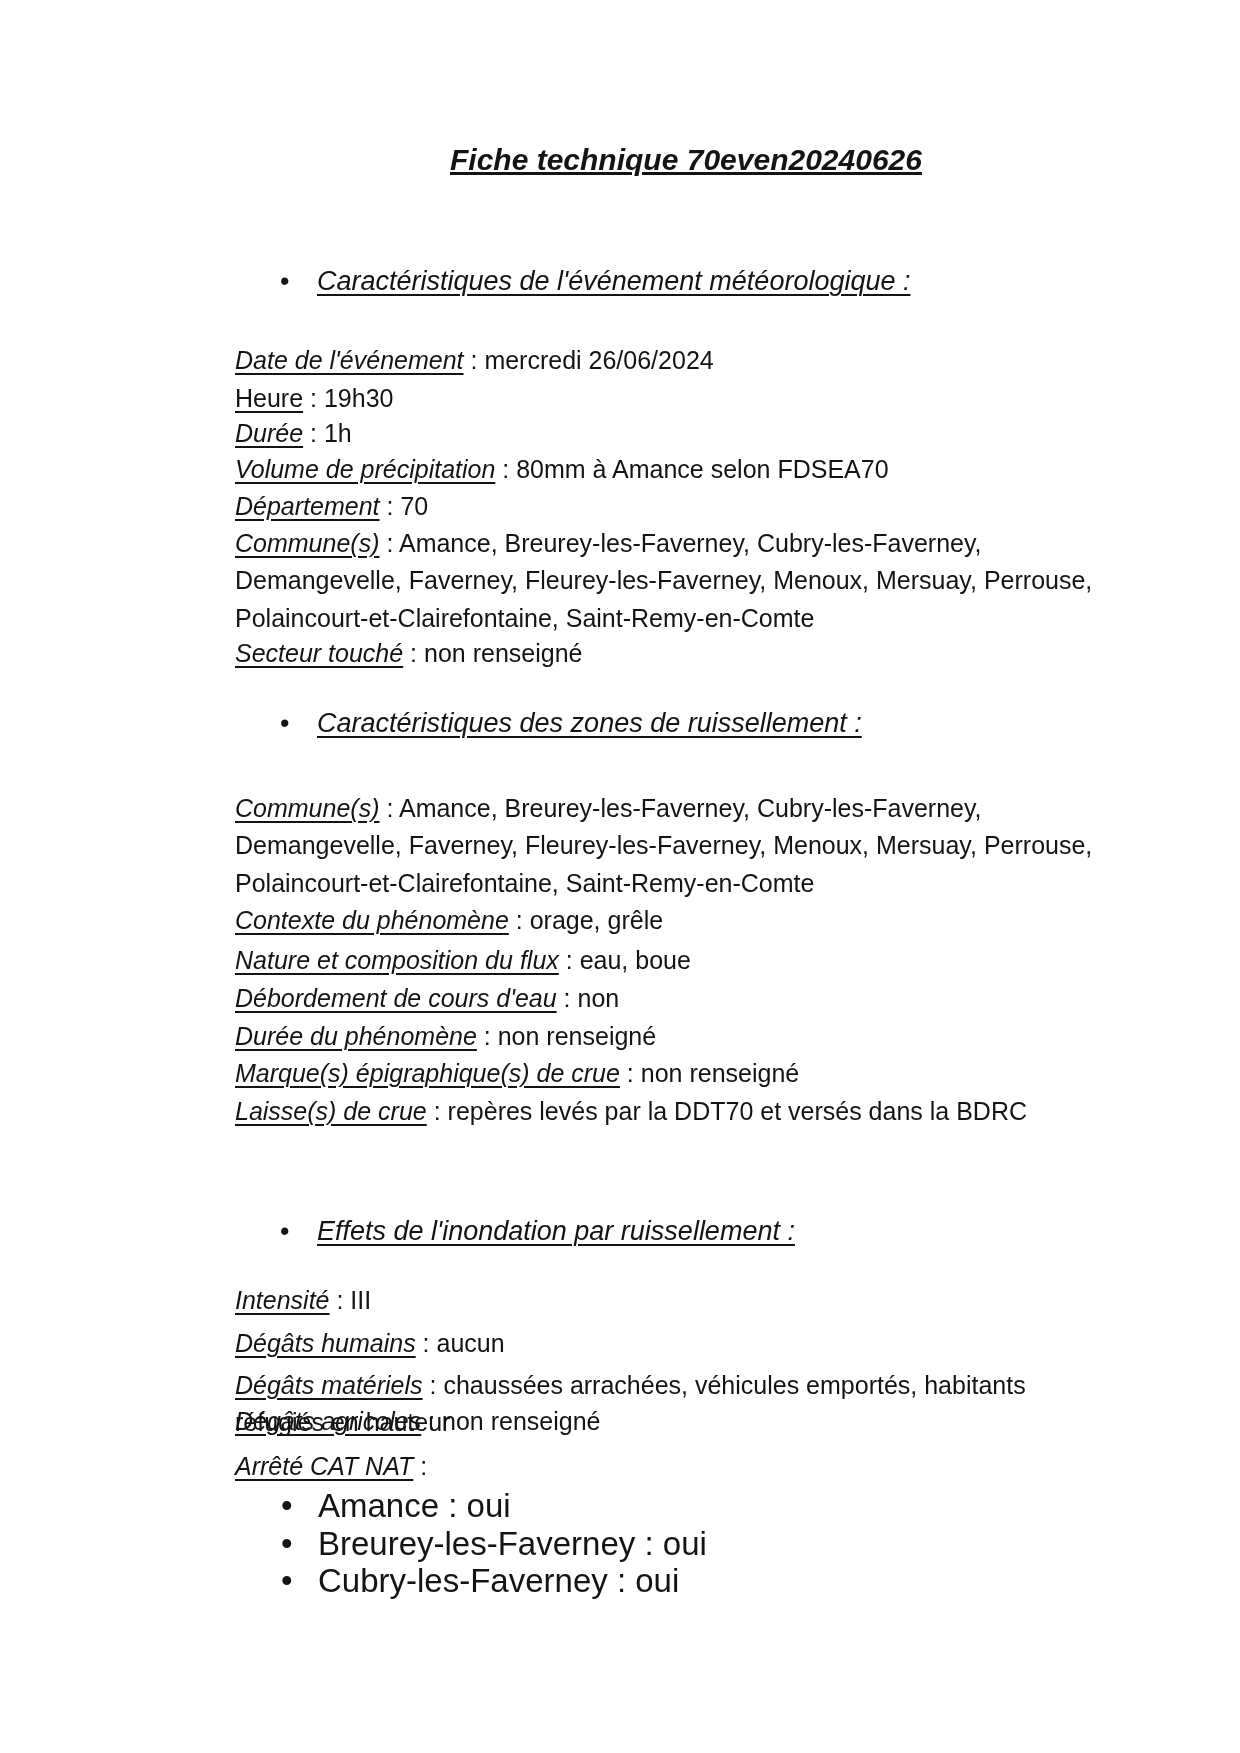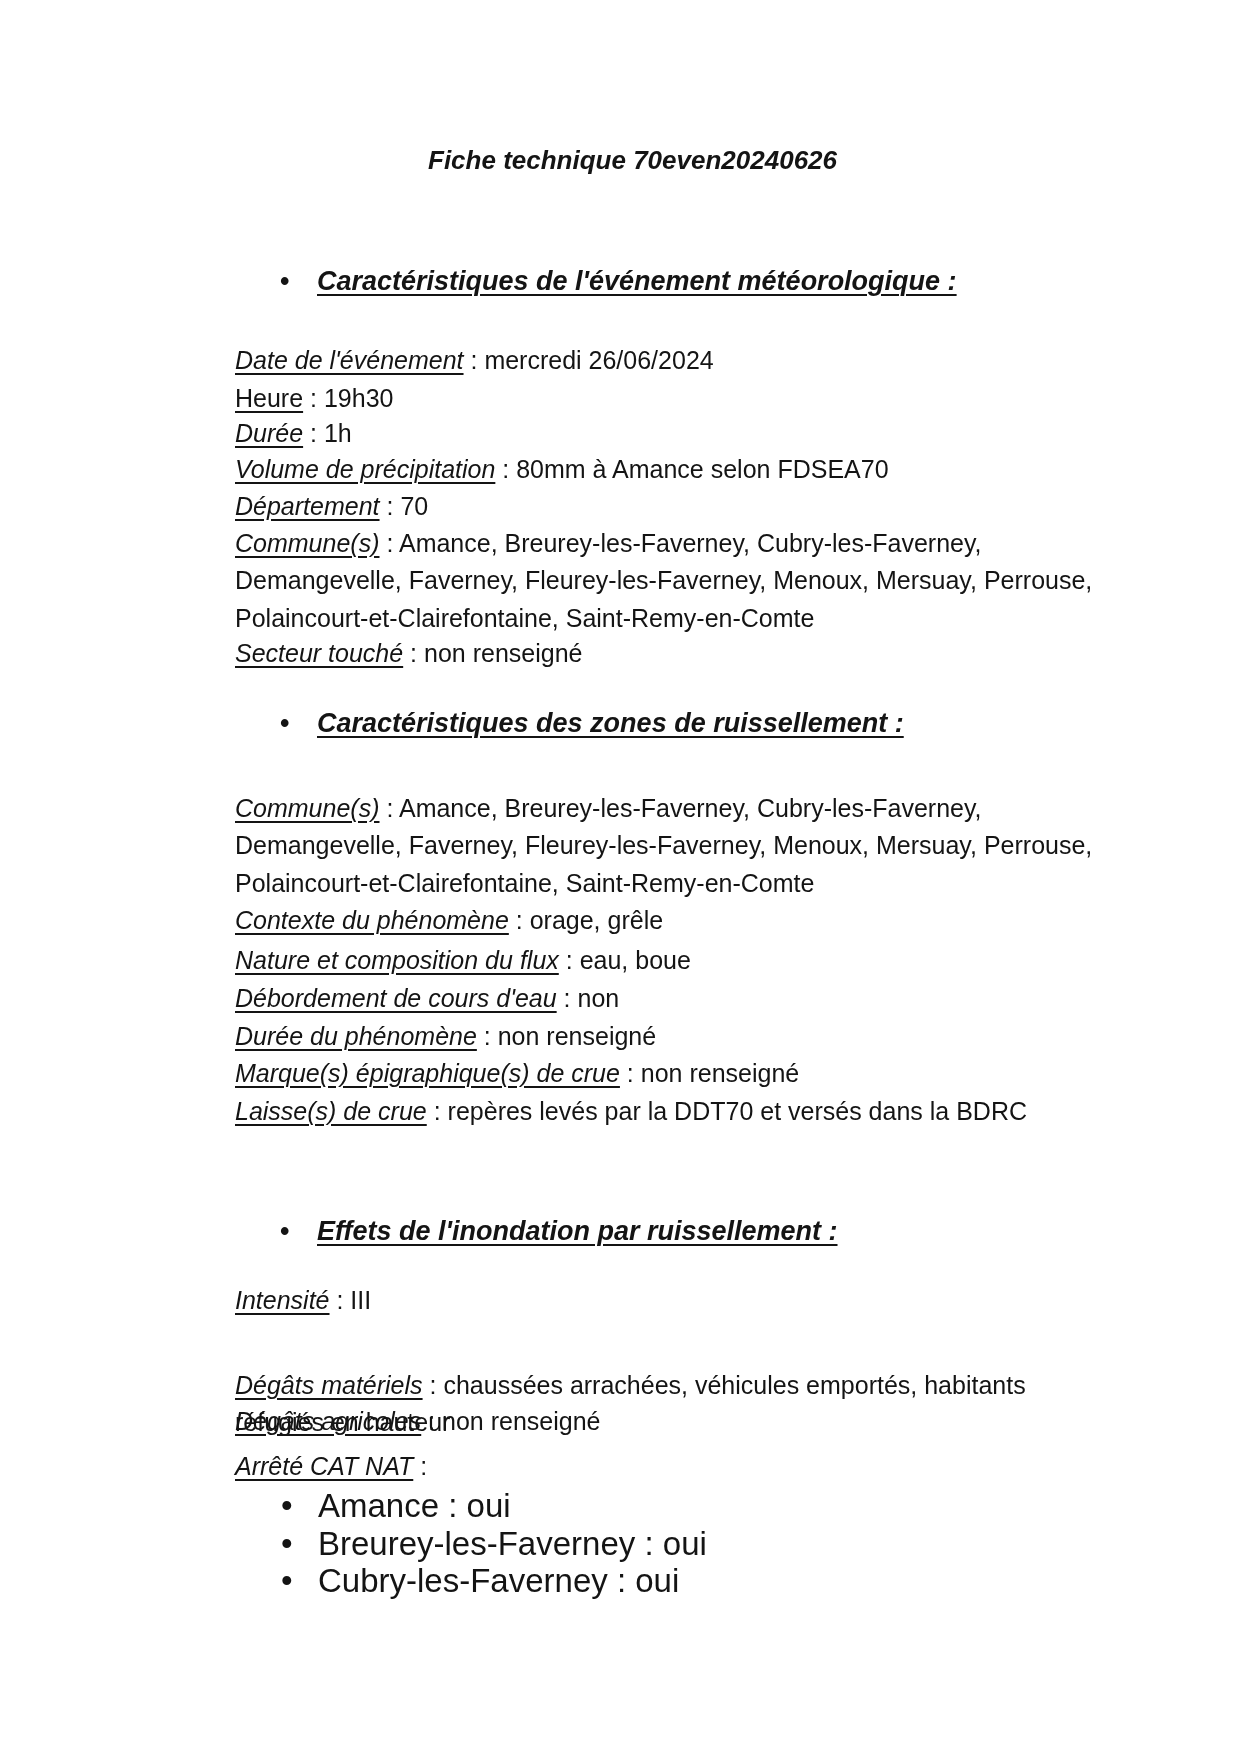--- a/index.html
+++ b/index.html
@@ -6,30 +6,31 @@
   .page{
     position:relative;
     width:1240px;height:1753px;
     background:#ffffff;
     font-family:"Liberation Sans", sans-serif;
     color:#141414;
     overflow:hidden;
   }
   .doc-title{
     position:absolute;
-    left:428px;top:142px;
-    font-size:26px;line-height:36px;
+    left:450px;top:142px;
+    font-size:30px;line-height:36px;
     font-weight:bold;font-style:italic;
     white-space:nowrap;
+    text-decoration:underline;
   }
   .heading{
     position:absolute;
     left:280px;
     font-size:27px;line-height:33px;
-    font-weight:bold;font-style:italic;
+    font-weight:normal;font-style:italic;
     white-space:nowrap;
   }
   .heading .bullet{
     display:inline-block;
     width:37px;
     font-style:normal;
     font-size:27px;
     vertical-align:baseline;
   }
   .heading .h-text{text-decoration:underline;text-underline-offset:4px;text-decoration-thickness:2px;}
@@ -100,20 +101,21 @@
 
   <p class="field" style="top:1055px"><span class="lbl">Marque(s) épigraphique(s) de crue</span><span> : </span><span>non renseigné</span></p>
 
   <p class="field" style="top:1093px"><span class="lbl">Laisse(s) de crue</span><span> : </span><span>repères levés par la DDT70 et versés dans la BDRC</span></p>
 
 
   <div class="heading" style="top:1215px"><span class="bullet">•</span><span class="h-text">Effets de l'inondation par ruissellement :</span></div>
 
   <p class="field" style="top:1282px"><span class="lbl">Intensité</span><span> : </span><span>III</span></p>
 
+  <p class="field" style="top:1325px"><span class="lbl">Dégâts humains</span><span> : </span><span>aucun</span></p>
 
   <p class="field" style="top:1367px"><span class="lbl">Dégâts matériels</span><span> : </span><span>chaussées arrachées, véhicules emportés, habitants réfugiés en hauteur</span></p>
 
   <p class="field" style="top:1403px"><span class="lbl">Dégâts agricoles</span><span> : </span><span>non renseigné</span></p>
 
   <p class="field" style="top:1448px"><span class="lbl">Arrêté CAT NAT</span><span> : </span><span></span></p>
 
   <p class="cat-item cat-1" style="top:1487px"><span class="bullet">•</span><span class="cat-lbl">Amance :</span> <span>oui</span></p>
 
   <p class="cat-item cat-2" style="top:1525px"><span class="bullet">•</span><span class="cat-lbl">Breurey-les-Faverney :</span> <span>oui</span></p>

